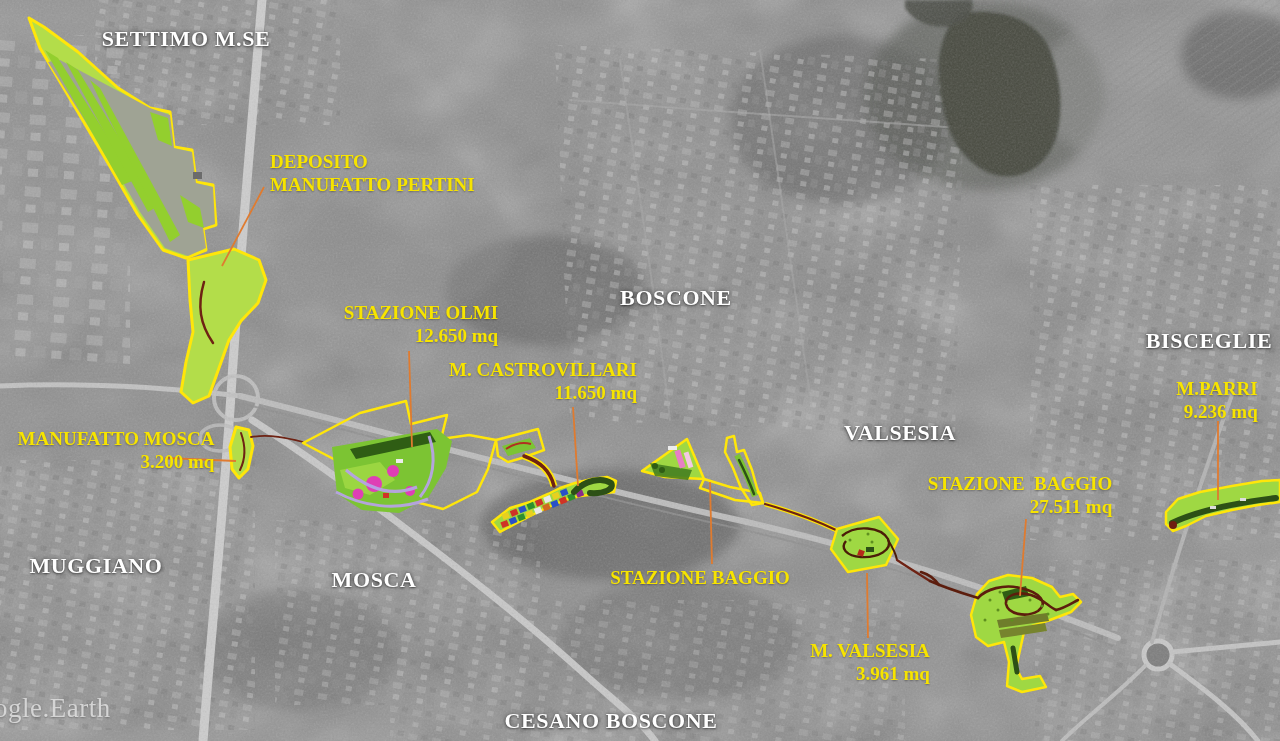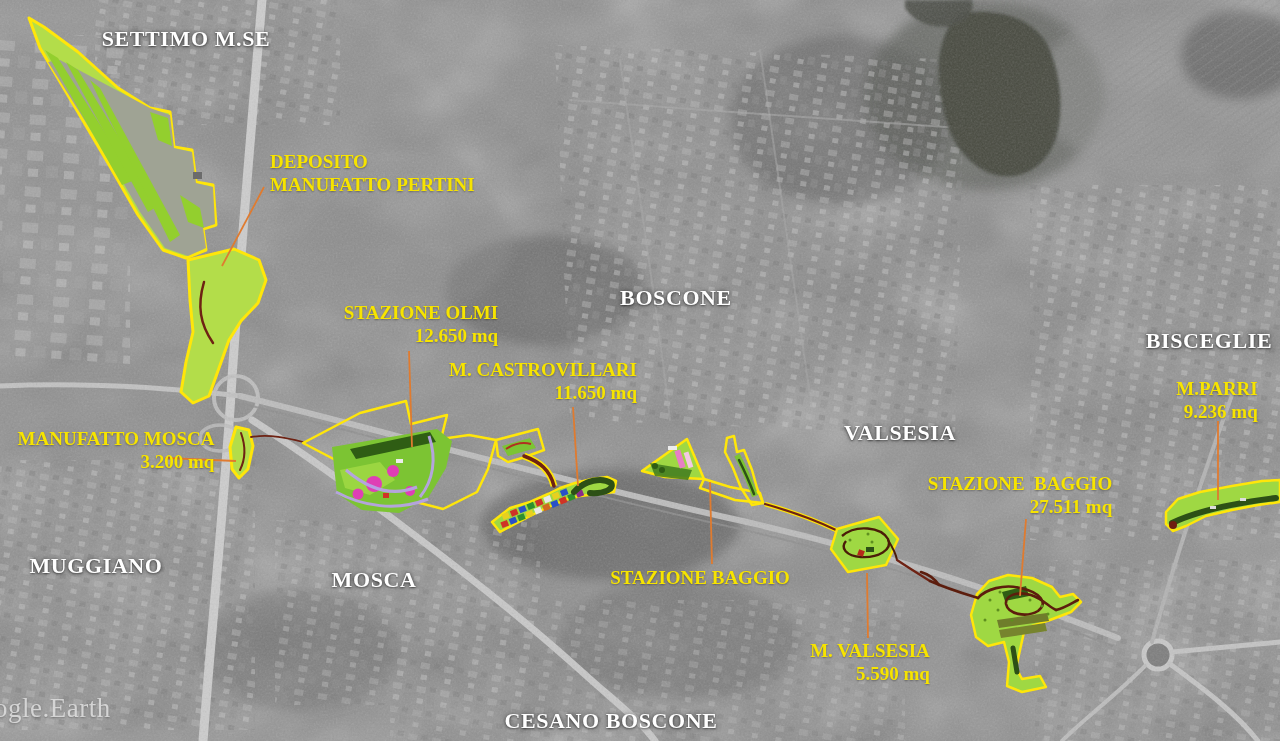--- a/index.html
+++ b/index.html
@@ -300,21 +300,21 @@
 </div>
 <div class="site-label" style="left:543px;top:358px">
   <div>M. CASTROVILLARI</div>
   <div>11.650 mq</div>
 </div>
 <div class="site-label" style="left:700px;top:566px">
   <div>STAZIONE BAGGIO</div>
 </div>
 <div class="site-label" style="left:870px;top:639px">
   <div>M. VALSESIA</div>
-  <div>5.590 mq</div>
+  <div>3.961 mq</div>
 </div>
 <div class="site-label" style="left:1020px;top:472px">
   <div>STAZIONE  BAGGIO</div>
   <div>27.511 mq</div>
 </div>
 <div class="site-label" style="left:1217px;top:377px">
   <div>M.PARRI</div>
   <div>9.236 mq</div>
 </div>
 

